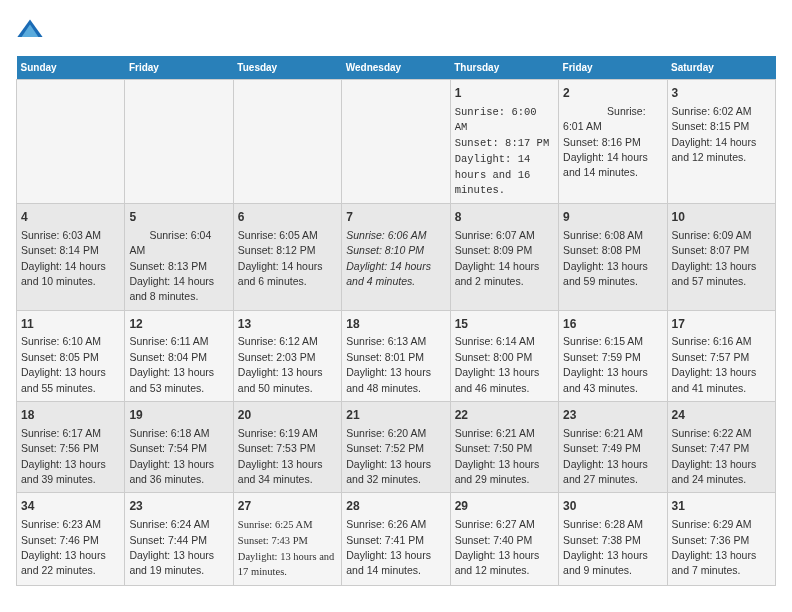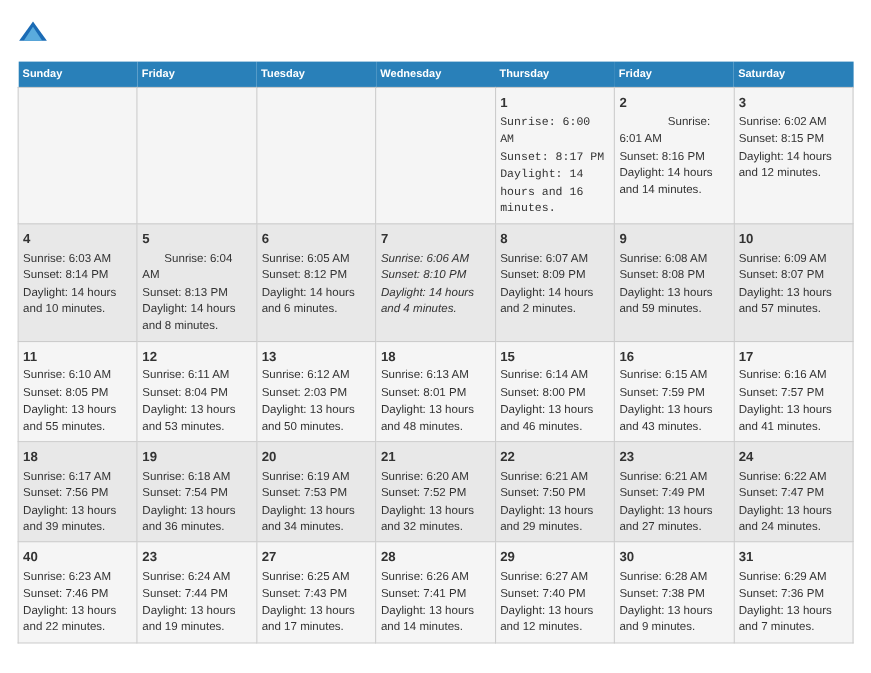--- a/index.html
+++ b/index.html
@@ -208,27 +208,27 @@
 Sunset: 7:50 PM
 Daylight: 13 hours and 29 minutes.</span></td>
         <td><span class="day-num">23</span><span class="day-info" style="white-space: pre-line;">Sunrise: 6:21 AM
 Sunset: 7:49 PM
 Daylight: 13 hours and 27 minutes.</span></td>
         <td><span class="day-num">24</span><span class="day-info" style="white-space: pre-line;">Sunrise: 6:22 AM
 Sunset: 7:47 PM
 Daylight: 13 hours and 24 minutes.</span></td>
       </tr>
       <tr>
-        <td><span class="day-num">40</span><span class="day-info" style="white-space: pre-line;">Sunrise: 6:23 AM
+        <td><span class="day-num">34</span><span class="day-info" style="white-space: pre-line;">Sunrise: 6:23 AM
 Sunset: 7:46 PM
 Daylight: 13 hours and 22 minutes.</span></td>
         <td><span class="day-num">23</span><span class="day-info" style="white-space: pre-line; text-align: center;">Sunrise: 6:24 AM
 Sunset: 7:44 PM
 Daylight: 13 hours and 19 minutes.</span></td>
-        <td><span class="day-num">27</span><span class="day-info" style="white-space: pre-line;">Sunrise: 6:25 AM
+        <td><span class="day-num">27</span><span class="day-info" style="white-space: pre-line; font-family: Liberation Serif, serif;">Sunrise: 6:25 AM
 Sunset: 7:43 PM
 Daylight: 13 hours and 17 minutes.</span></td>
         <td><span class="day-num">28</span><span class="day-info" style="white-space: pre-line;">Sunrise: 6:26 AM
 Sunset: 7:41 PM
 Daylight: 13 hours and 14 minutes.</span></td>
         <td><span class="day-num">29</span><span class="day-info" style="white-space: pre-line;">Sunrise: 6:27 AM
 Sunset: 7:40 PM
 Daylight: 13 hours and 12 minutes.</span></td>
         <td><span class="day-num">30</span><span class="day-info" style="white-space: pre-line; margin-top: 28px;">Sunrise: 6:28 AM
 Sunset: 7:38 PM

